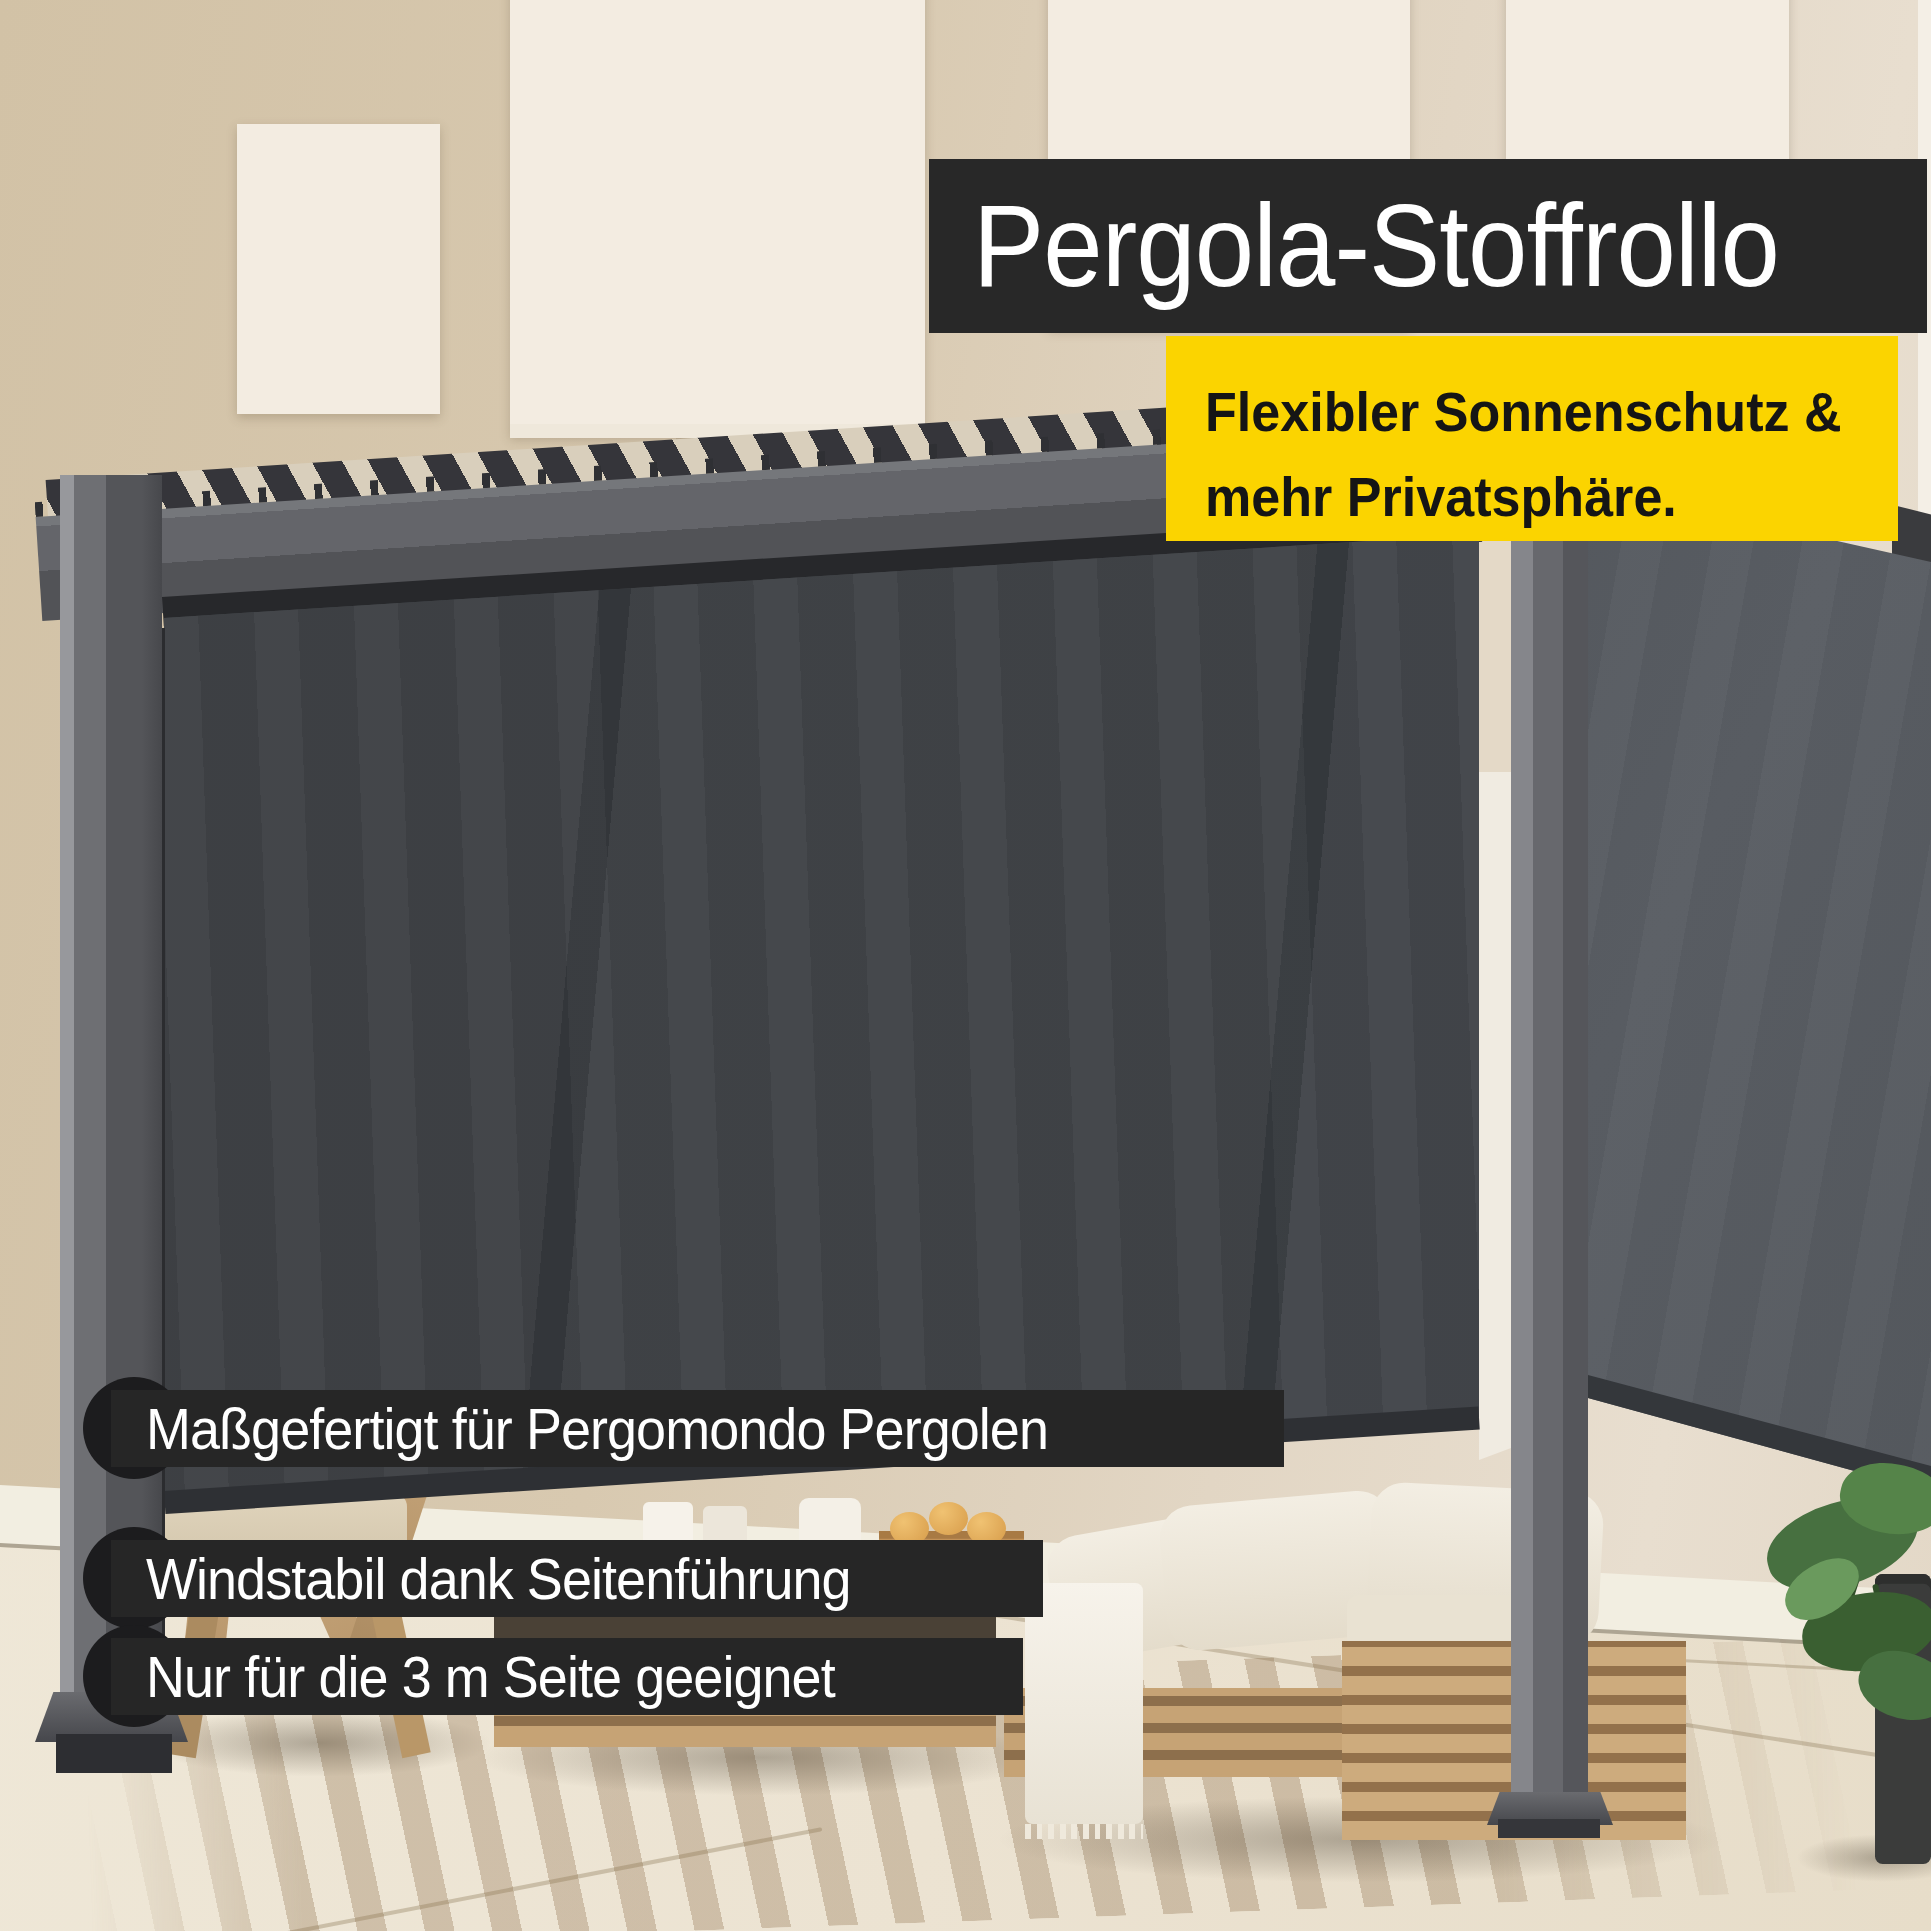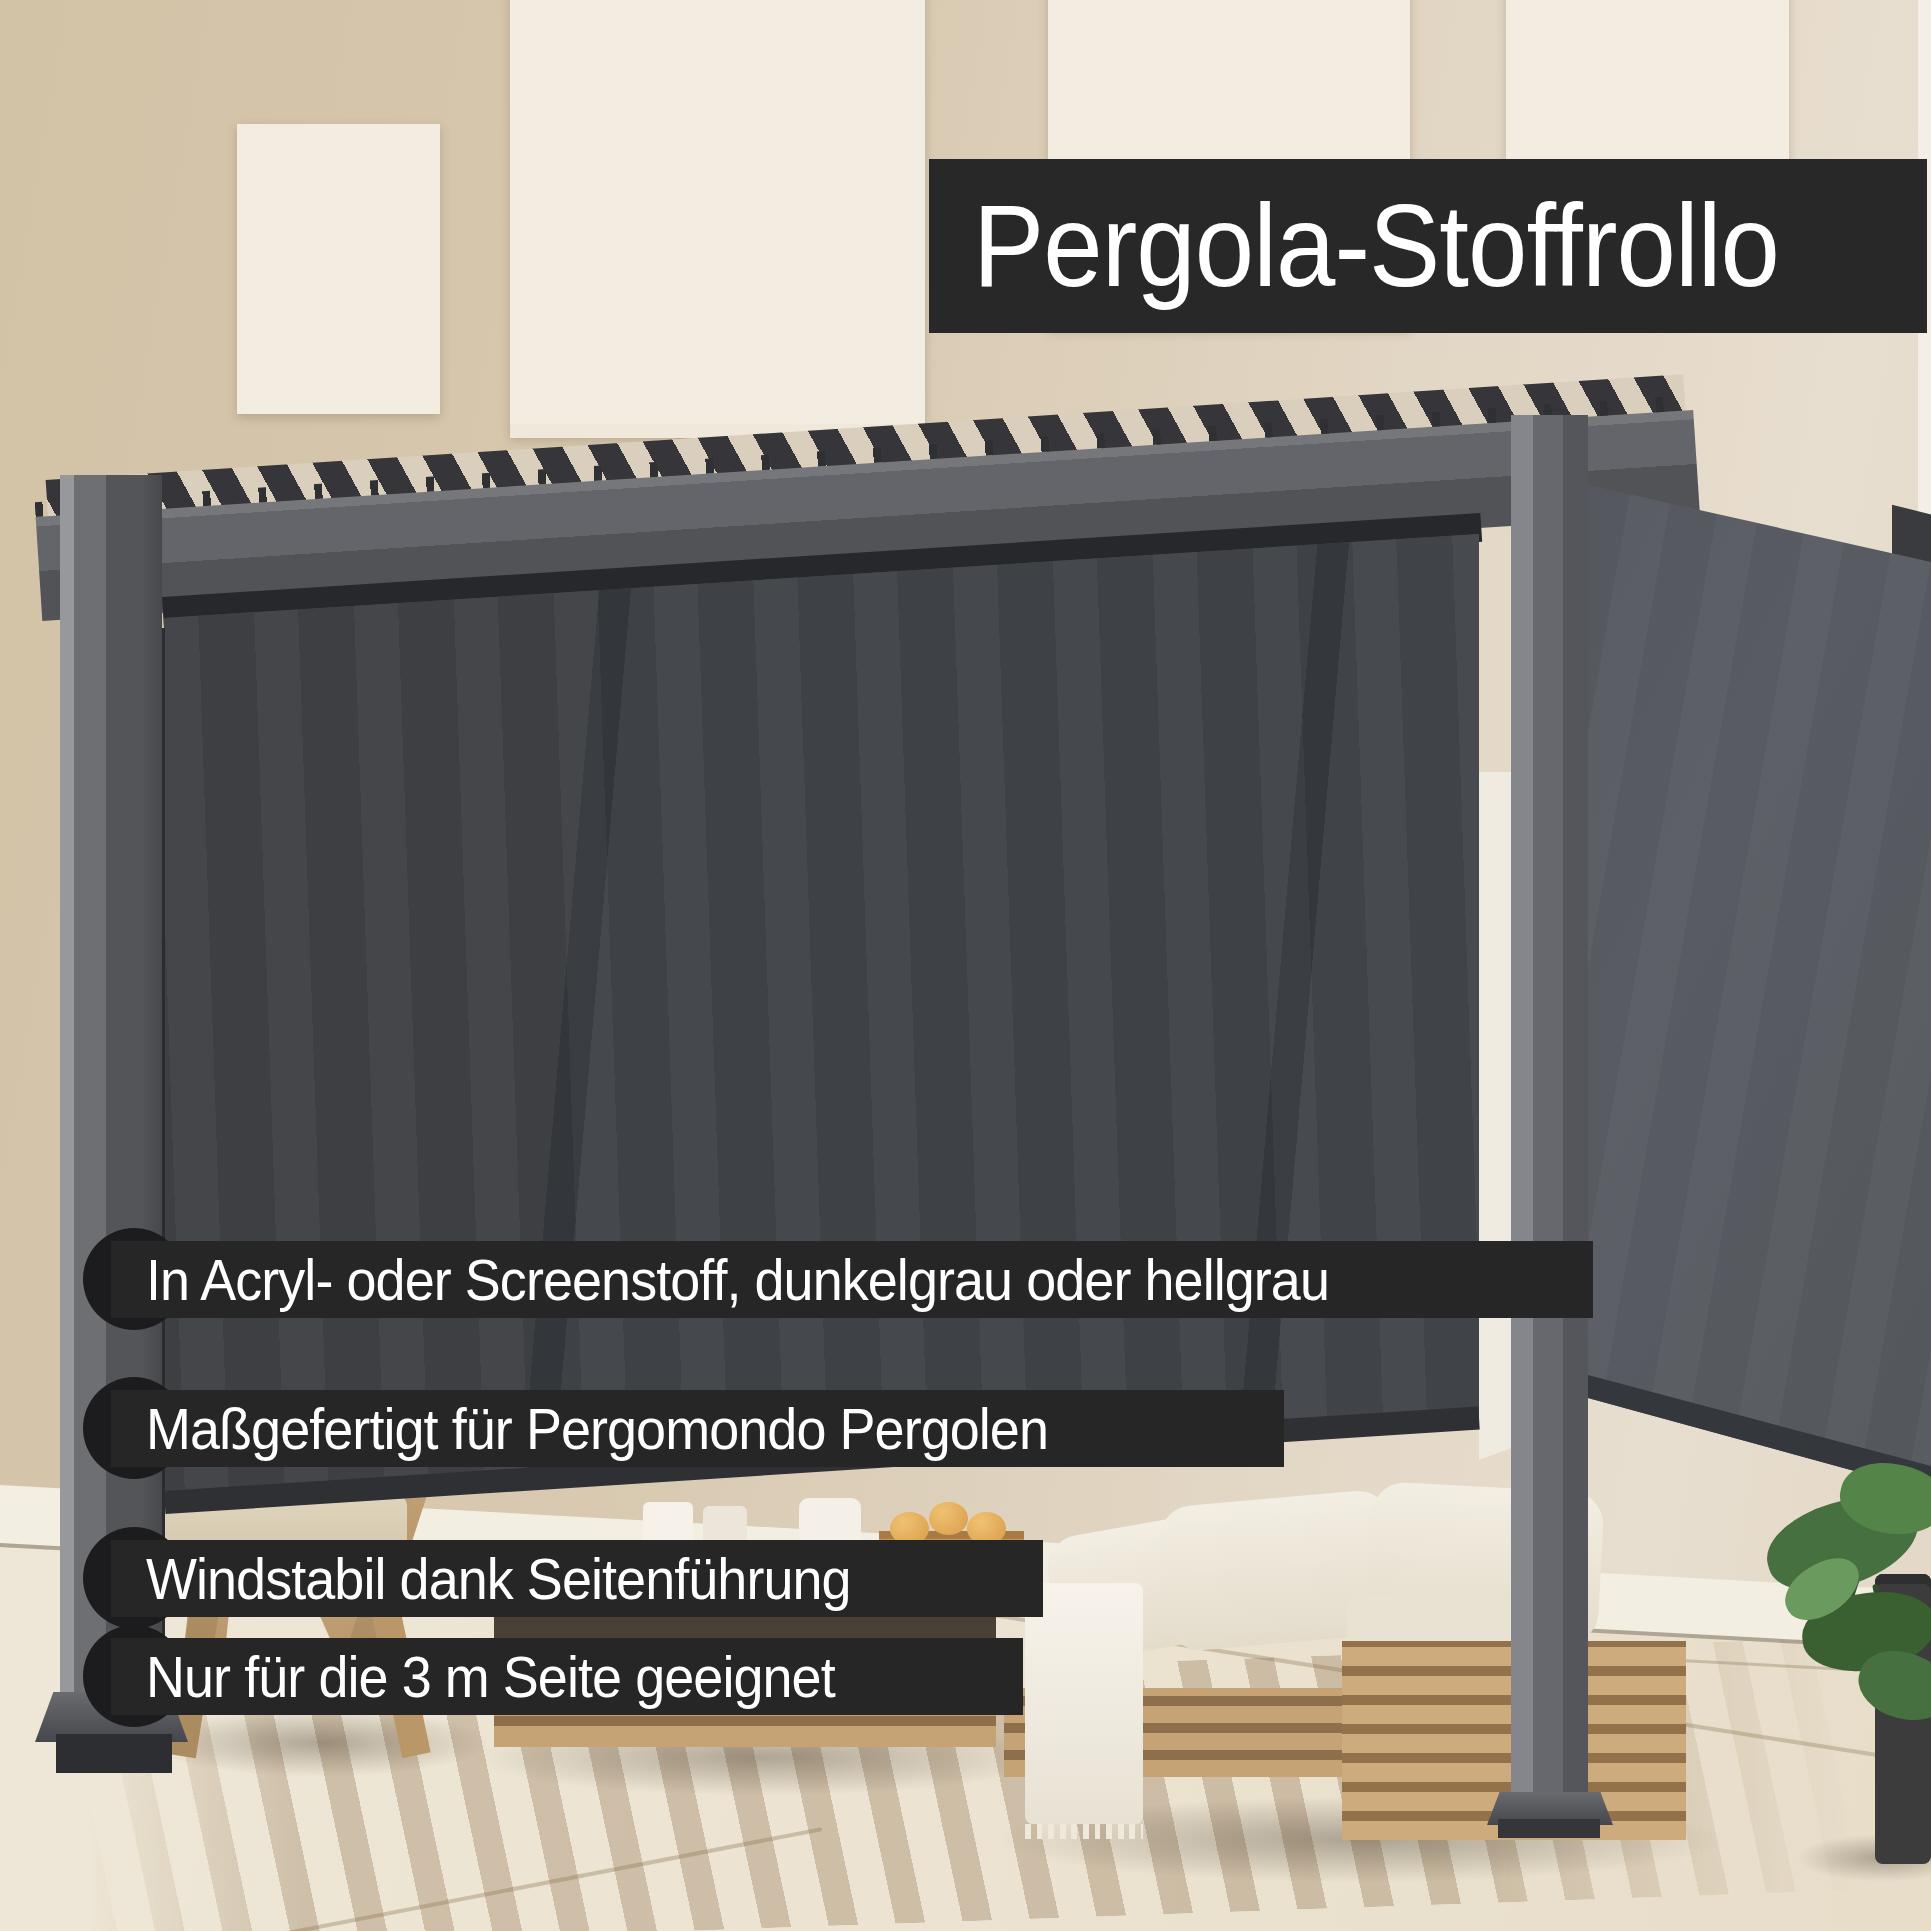--- a/index.html
+++ b/index.html
@@ -262,27 +262,25 @@
   <div class="stem" style="left:1883px;top:1583px;height:106px;transform:rotate(-12deg);"></div>
   <div class="leaf l1"></div>
   <div class="leaf l2"></div>
   <div class="leaf l3"></div>
   <div class="leaf l4"></div>
   <div class="leaf l5"></div>
 
   <div class="title-banner">
     <span class="t">Pergola-Stoffrollo</span>
   </div>
-
-  <div class="brow r4" style="width:1510px">
-    <div class="bdot"></div>
-    <div class="bbar w4">
-      <span class="bt">In Acryl- oder Screenstoff, dunkelgrau oder hellgrau</span>
-    </div>
-  </div>
+  <div class="sub-banner">
+    <span class="s" style="position:relative">Flexibler Sonnenschutz &amp;</span>
+    <span class="s" style="position:relative">mehr Privatsphäre.</span>
+  </div>
+
   <div class="brow r5" style="width:1201px">
     <div class="bdot"></div>
     <div class="bbar w5">
       <span class="bt">Maßgefertigt für Pergomondo Pergolen</span>
     </div>
   </div>
   <div class="brow r6" style="width:960px">
     <div class="bdot"></div>
     <div class="bbar w6">
       <span class="bt">Windstabil dank Seitenführung</span>

